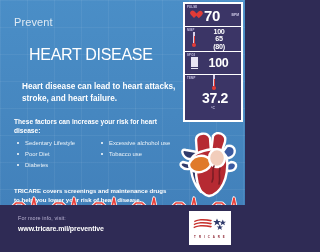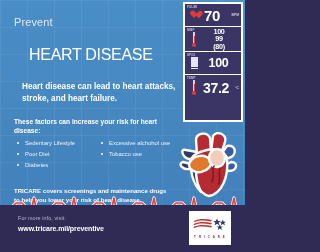--- a/index.html
+++ b/index.html
@@ -86,21 +86,21 @@
   .vunit{color:#cfcae8;font-size:3.4px;font-weight:bold;padding-right:2px;}
 
   .r-pulse{height:23px;}
   .r-pulse .vval{font-size:15px;text-align:left;padding-left:3px;}
   .r-bp{height:25px;}
   .r-bp .vval{font-size:7.2px;line-height:7.6px;text-align:center;padding-right:4px;}
   .r-ox{height:23px;}
   .r-ox .vval{font-size:12.5px;text-align:center;padding-right:5px;}
   .r-resp{height:22px;}
   .r-resp .vval{font-size:13px;text-align:left;padding-left:4px;}
-  .r-temp{height:25px;border-bottom:none;}
+  .r-temp{height:25px;border-bottom:none;flex-direction:column;}
   .r-temp .vval{font-size:14px;text-align:left;padding-left:2px;}
 
   
   .heart-glyph{width:9px;height:8px;position:relative;}
   .heart-glyph:before,.heart-glyph:after{
     content:"";position:absolute;top:0;width:4.6px;height:7px;
     background:#e23b37;border-radius:4.6px 4.6px 0 0;
   }
   .heart-glyph:before{left:4.3px;transform:rotate(-45deg);transform-origin:0 100%;}
   .heart-glyph:after{left:4.3px;transform:rotate(45deg);transform-origin:100% 100%;}
@@ -192,21 +192,21 @@
       <span class="vlabel">NIBP</span>
       <span class="icon">
         <span class="thermo">
             <span class="stem"></span>
             <span class="fill"></span>
             <span class="bulb"></span>
           </span>
       </span>
       <span class="vval">
         <span>100</span><br>
-        <span>99</span><br>
+        <span>65</span><br>
         <span>(80)</span>
       </span>
     </div>
 
     <div class="vrow r-ox">
       <span class="vlabel">SPO2</span>
       <span class="icon">
         <span class="oxbars">
             <i></i>
             <i></i>

